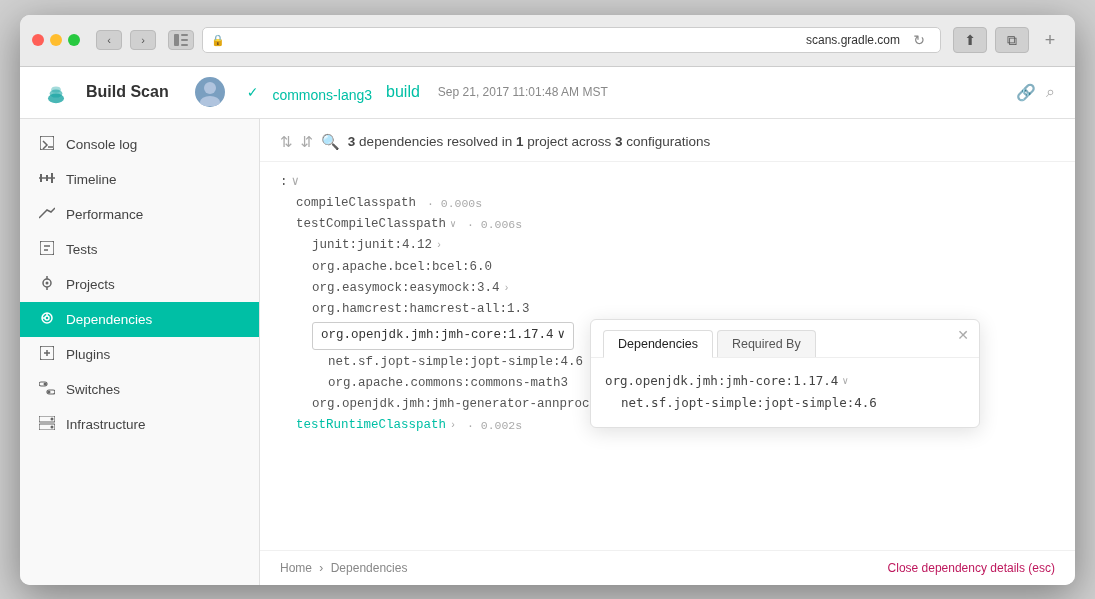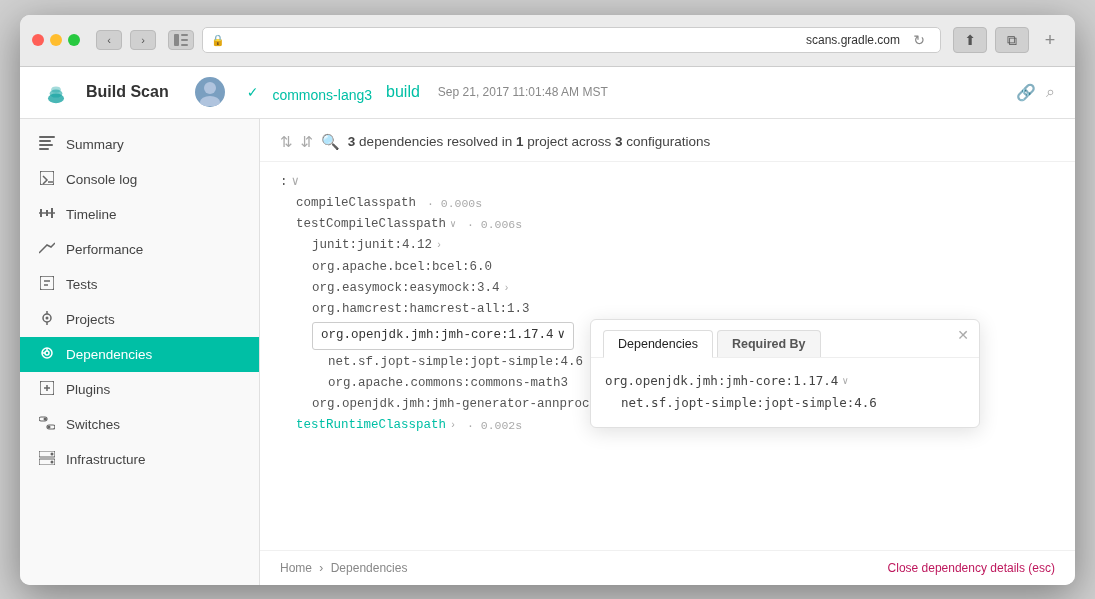--- a/index.html
+++ b/index.html
@@ -292,21 +292,20 @@
     }
     .popup-tab {
       padding: 6px 14px;
       font-size: 12.5px;
       border: 1px solid #ddd;
       border-bottom: none;
       border-radius: 4px 4px 0 0;
       cursor: pointer;
       background: #f5f5f5;
       color: #555;
-      font-weight: bold;
     }
     .popup-tab.active {
       background: white;
       border-bottom: 1px solid white;
       margin-bottom: -1px;
       color: #222;
       font-weight: 500;
     }
     .popup-body {
       padding: 12px 14px;
@@ -386,31 +385,20 @@
       <span class="header-icon">🔗</span>
       <span class="header-icon">⌕</span>
     </div>
   </div>
 
   <div class="main">
 
     <div class="sidebar">
       <div class="sidebar-item">
         <span class="sidebar-icon">
-          <svg width="16" height="14" viewBox="0 0 16 14">
-              <rect x="0" y="0" width="16" height="2" rx="1" fill="#666"></rect>
-              <rect x="0" y="4" width="12" height="2" rx="1" fill="#666"></rect>
-              <rect x="0" y="8" width="14" height="2" rx="1" fill="#666"></rect>
-              <rect x="0" y="12" width="10" height="2" rx="1" fill="#666"></rect>
-            </svg>
-        </span>
-        <span>Summary</span>
-      </div>
-      <div class="sidebar-item">
-        <span class="sidebar-icon">
           <svg width="14" height="14" viewBox="0 0 14 14">
               <rect x="0" y="0" width="14" height="14" rx="2" fill="none" stroke="#666" stroke-width="1.5"></rect>
               <polyline points="3,5 7,9 3,13" fill="none" stroke="#666" stroke-width="1.5"></polyline>
               <line x1="8" y1="11" x2="13" y2="11" stroke="#666" stroke-width="1.5"></line>
             </svg>
         </span>
         <span>Console log</span>
       </div>
       <div class="sidebar-item">
         <span class="sidebar-icon">

